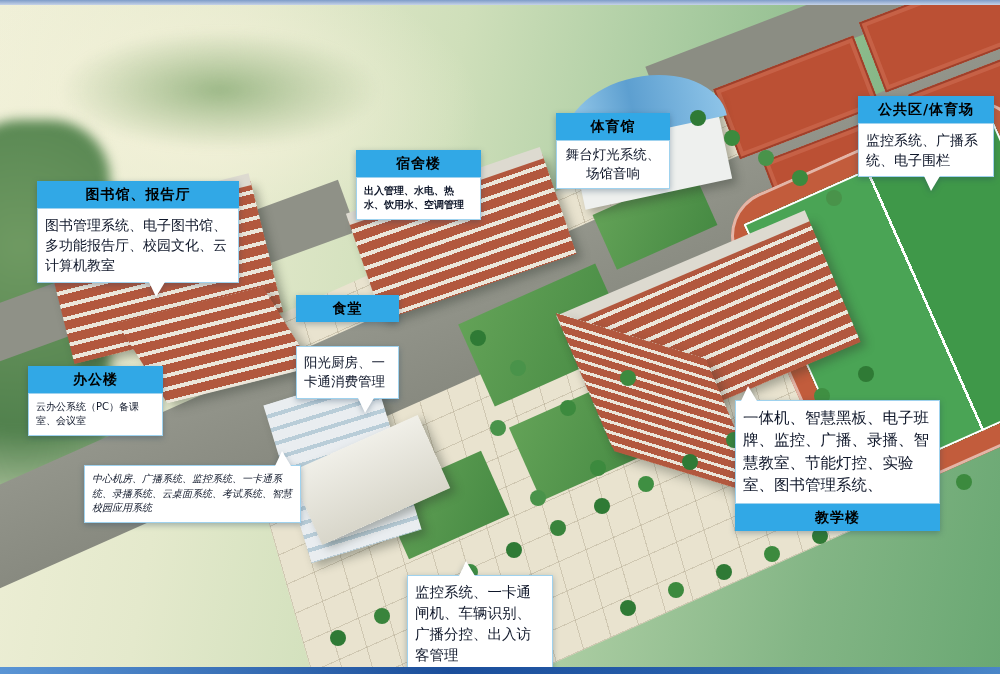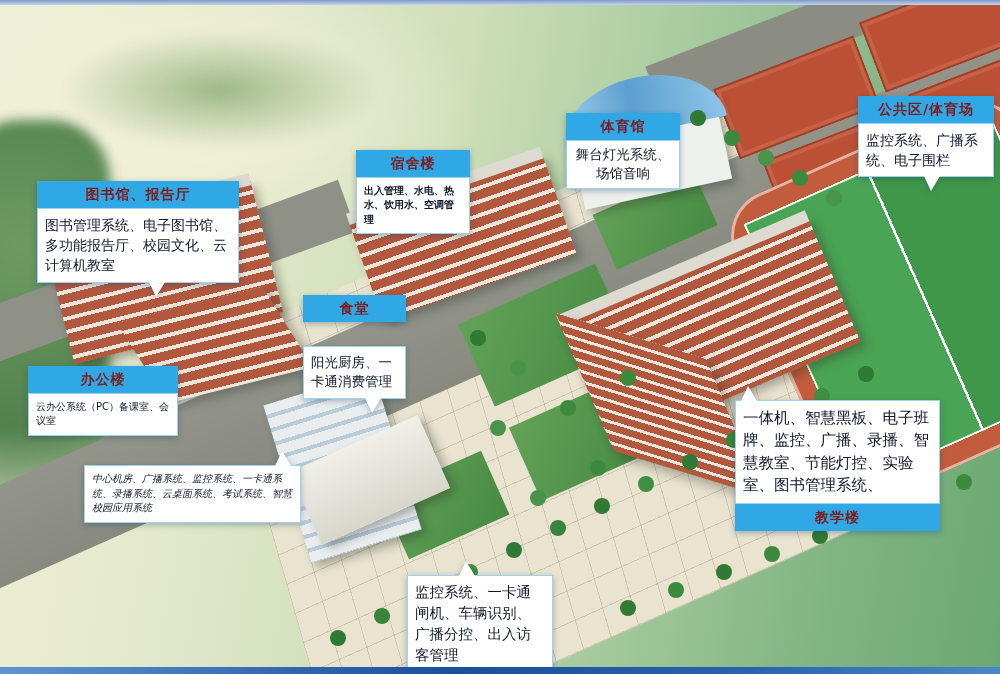--- a/index.html
+++ b/index.html
@@ -77,34 +77,34 @@
     box-shadow:48px -18px 0 #3c8a3e,96px -36px 0 #2f7a35,144px -54px 0 #3c8a3e,192px -72px 0 #2f7a35,
       240px -90px 0 #3c8a3e,288px -108px 0 #2f7a35,336px -126px 0 #3c8a3e;}
   .trees-plaza{left:470px;top:330px;
     box-shadow:40px 30px 0 #49934a,90px 70px 0 #3c8a3e,20px 90px 0 #49934a,120px 130px 0 #3c8a3e,
       60px 160px 0 #49934a,150px 40px 0 #3c8a3e;}
   .trees-gymline{left:690px;top:110px;
     box-shadow:34px 20px 0 #3c8a3e,68px 40px 0 #49934a,102px 60px 0 #3c8a3e,136px 80px 0 #49934a;}
 
   
   .callout{position:absolute;z-index:30;filter:drop-shadow(0 2px 3px rgba(30,60,90,.35));}
-  .callout .hdr{background:#31a8e6;color:#7f1d1d;font-weight:bold;text-align:center;
+  .callout .hdr{background:#31a8e6;color:#000000;font-weight:bold;text-align:center;
     font-size:14px;padding:5px 3px;letter-spacing:1px;line-height:1.2;}
   .callout .bd{background:#ffffff;border:1px solid #9fd2ee;color:#0f172a;
     padding:6px 7px;line-height:1.45;}
   .tail{position:absolute;width:0;height:0;border-style:solid;z-index:31;}
   .tail-down{border-width:15px 9px 0 7px;border-color:#fff transparent transparent transparent;}
   .tail-up{border-width:0 9px 15px 7px;border-color:transparent transparent #fff transparent;}
 
   .c-library{left:37px;top:181px;width:202px;}  .c-library .bd{font-size:14px;}
-  .c-dorm{left:356px;top:150px;width:114px;}    .c-dorm .bd{font-size:10px;font-weight:bold;}
-  .c-gym{left:556px;top:113px;width:114px;margin-left:10px;}     .c-gym .bd{font-size:13.5px;padding:4px 6px;text-align:center;}
+  .c-dorm{left:356px;top:150px;width:125px;}    .c-dorm .bd{font-size:10px;font-weight:bold;}
+  .c-gym{left:556px;top:113px;width:114px;}     .c-gym .bd{font-size:13.5px;padding:4px 6px;text-align:center;}
   .c-public{left:858px;top:96px;width:136px;}   .c-public .bd{font-size:14px;}
-  .c-canteen{left:303px;top:295px;width:103px;} .c-canteen .bd{font-size:13.5px;margin-top:24px;}
-  .c-office{left:28px;top:366px;width:150px;}   .c-office .bd{font-size:10px;}
+  .c-canteen{left:296px;top:295px;width:103px;} .c-canteen .bd{font-size:13.5px;margin-top:24px;}
+  .c-office{left:28px;top:366px;width:135px;}   .c-office .bd{font-size:10px;}
   .c-admin{left:84px;top:465px;width:217px;}    .c-admin .bd{font-size:10px;font-style:italic;}
   .c-teaching{left:735px;top:400px;width:205px;}.c-teaching .bd{font-size:15.5px;}
   .c-gate{left:407px;top:575px;width:146px;}    .c-gate .bd{font-size:14.5px;}
 </style>
 </head>
 <body>
 
 <div class="screen">
 
   <div class="scene">

